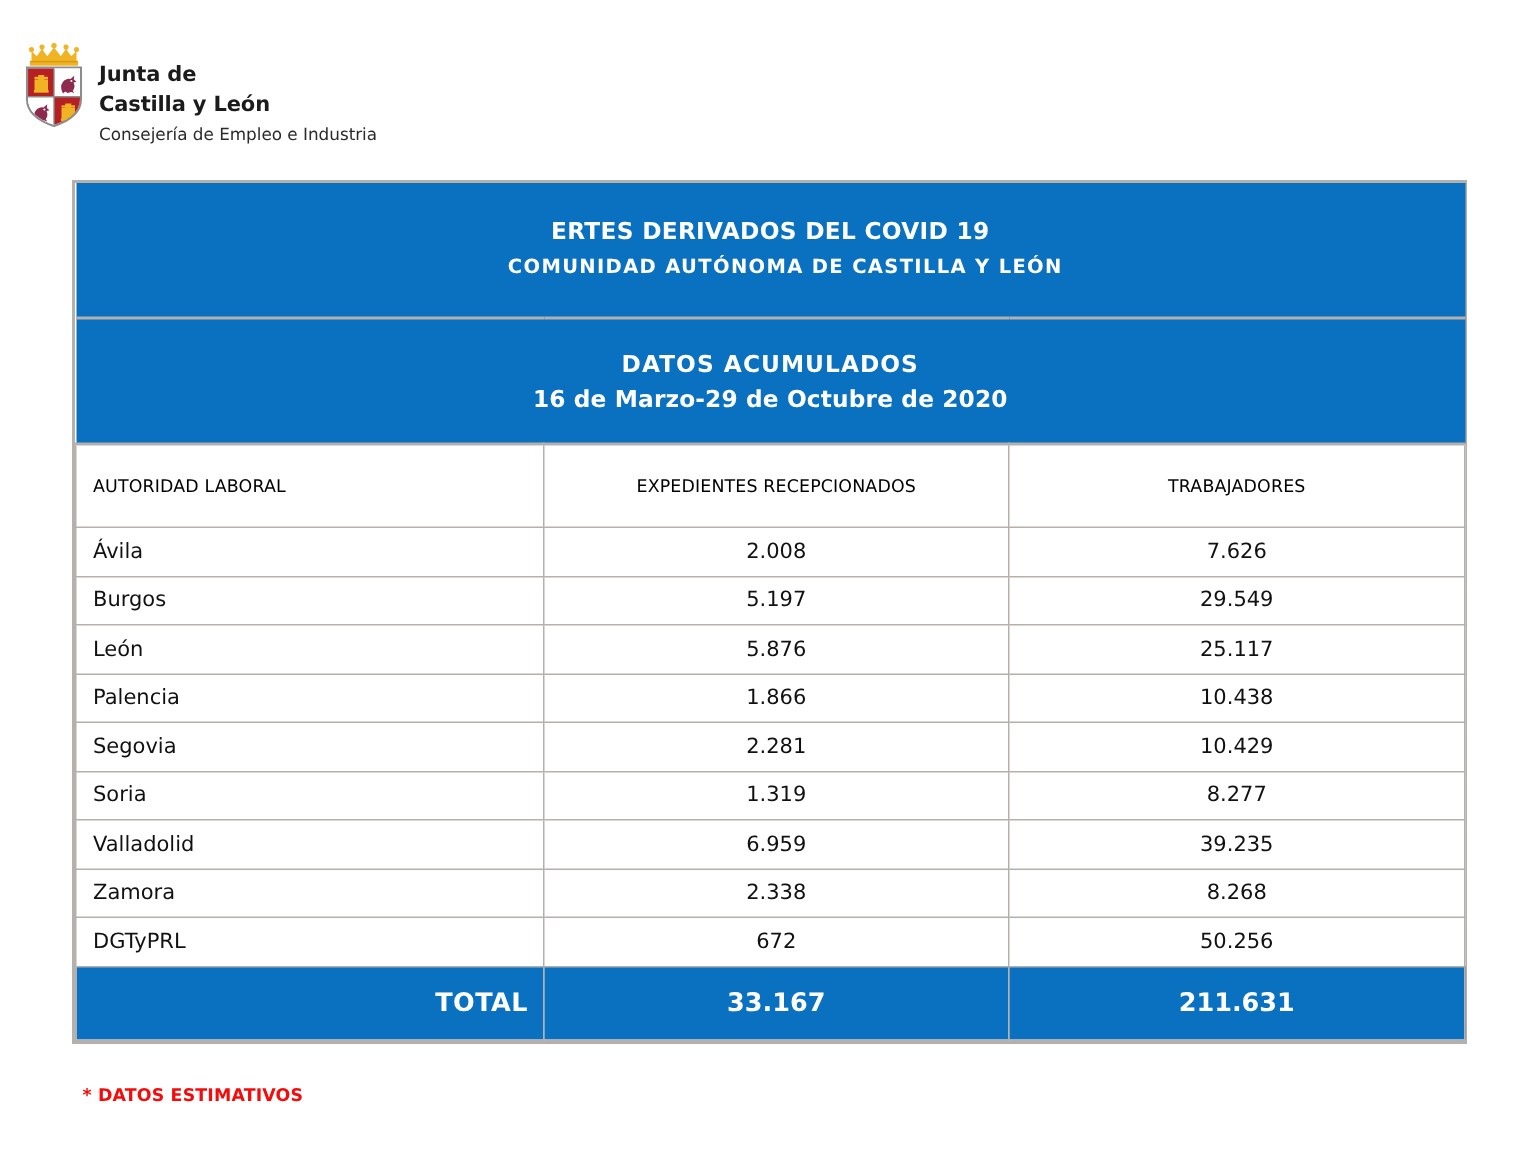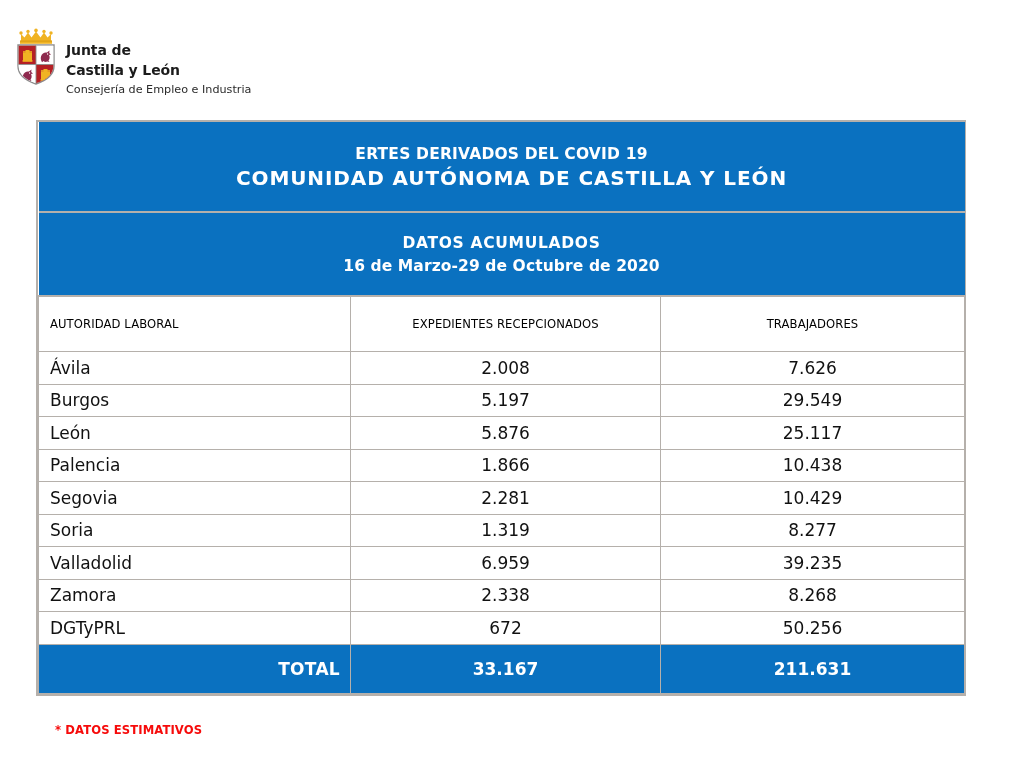--- a/index.html
+++ b/index.html
@@ -48,21 +48,21 @@
     font-weight: normal;
     line-height: 14px;
     color: #2b2b2b;
     margin-top: 3px;
     white-space: nowrap;
   }
 
   
   #table-wrap {
     position: absolute;
-    left: 36px;
+    left: 48px;
     top: 120px;
     width: 930px;
     border: 2px solid #b5b0ab;
     box-sizing: border-box;
     background: #ffffff;
   }
   table {
     border-collapse: collapse;
     width: 100%;
     table-layout: fixed;
@@ -94,21 +94,21 @@
   .title-l1 {
     font-family: "DejaVu Sans", sans-serif;
     font-weight: bold;
     font-size: 15.5px;
     line-height: 23px;
     letter-spacing: 0.2px;
   }
   .title-l2 {
     font-family: "DejaVu Sans", sans-serif;
     font-weight: bold;
-    font-size: 20px;
+    font-size: 13px;
     line-height: 25px;
     letter-spacing: 0.9px;
     padding-left: 20px;
   }
   #subtitle-cell {
     height: 62px;
     padding: 10px 0 10px 0;
   }
   .sub-l1 {
     font-family: "DejaVu Sans", sans-serif;
@@ -139,21 +139,21 @@
     border-top: 0;
   }
   td.h-left { text-align: left;  padding-left: 11px; }
   td.h-ctr  { text-align: center; }
 
   
   tr.datarow td {
     height: 31.5px;
     background: #ffffff;
     font-family: "DejaVu Sans", sans-serif;
-    font-size: 17px;
+    font-size: 14px;
     color: #111111;
   }
   td.d-name {
     text-align: left;
     padding-left: 11px;
   }
   td.d-num {
     text-align: center;
   }
 

